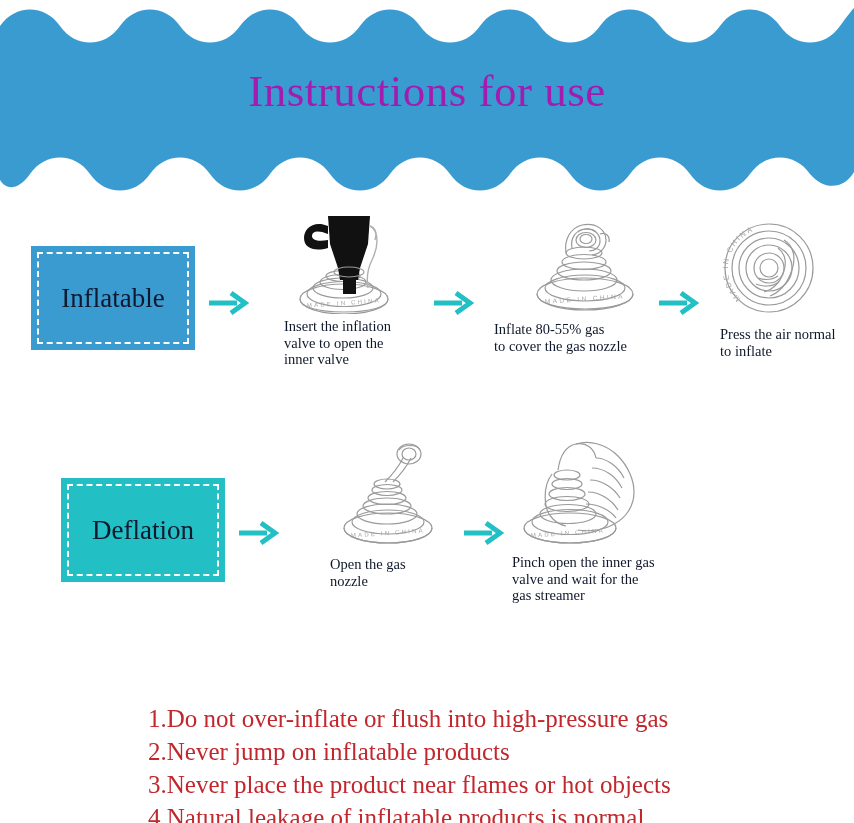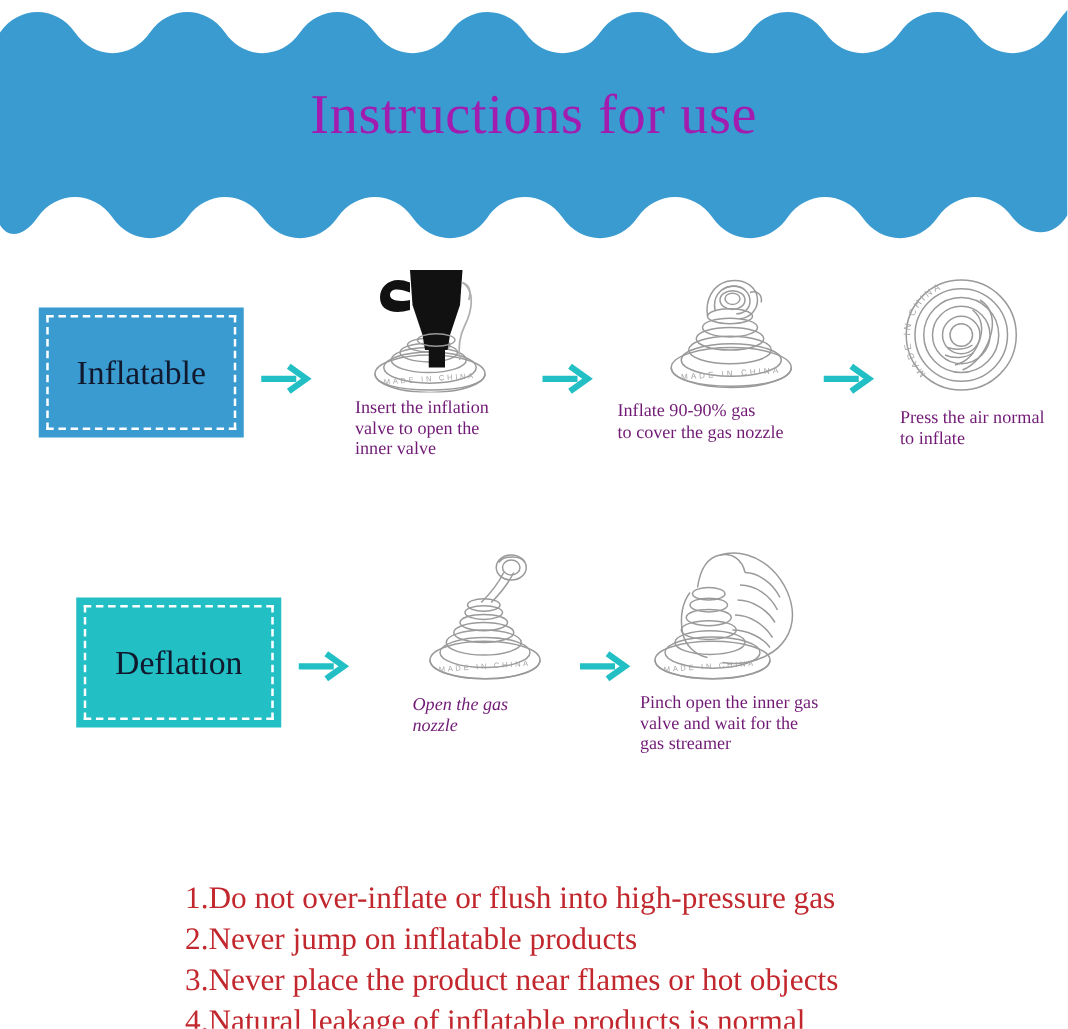--- a/index.html
+++ b/index.html
@@ -106,21 +106,21 @@
   }
   .illus {
     position: relative;
     margin: 0 auto;
   }
   .illus svg { display: block; }
   .caption {
     font-family: "Liberation Serif", serif;
     font-size: 14.5px;
     line-height: 16.5px;
-    color: #701a75;
+    color: #0f172a;
     white-space: pre-line;
   }
 
   
   #warnings {
     position: absolute;
     left: 148px;
     top: 666px;
     width: 706px;
     margin-top: 36px;
@@ -249,21 +249,21 @@
           <path d="M46,45 C44,32 50,20 62,17 C76,14 86,22 86,32 C86,40 80,46 72,47"></path>
           <path d="M52,40 C50,30 56,22 65,21 C74,20 80,26 80,33 C80,39 75,43 69,43"></path>
           <ellipse cx="66" cy="32" rx="10" ry="7.5"></ellipse>
           <ellipse cx="66" cy="31" rx="6" ry="4.5"></ellipse>
           <path d="M58,24 C62,20 72,20 76,24"></path>
           <path d="M80,26 C86,24 90,28 89,34"></path>
         </g>
         <text x="65" y="93" font-family="Liberation Sans, sans-serif" font-size="6.5" fill="#a5a5a5" text-anchor="middle" letter-spacing="2.4" transform="rotate(-4 65 93)">MADE IN CHINA</text>
       </svg>
     </div>
-    <div class="caption" style="margin-top:8px; padding-left:2px;">Inflate 90-90% gas
+    <div class="caption" style="margin-top:8px; padding-left:2px;">Inflate 80-55% gas
 to cover the gas nozzle</div>
   </div>
 
   <div class="arrow" style="left:657px; top:84px;">
     <svg viewBox="0 0 44 30">
       <path d="M2,15 L30,15" stroke="#22bfc4" stroke-width="5" fill="none"></path>
       <path d="M24,5 L38,15 L24,25" stroke="#22bfc4" stroke-width="5" fill="none" stroke-linejoin="miter"></path>
     </svg>
   </div>
 
@@ -325,21 +325,21 @@
 
           <path d="M62,42 C70,34 76,26 80,18"></path>
           <path d="M54,42 C62,34 68,26 72,18"></path>
           <ellipse cx="78" cy="14" rx="12" ry="10"></ellipse>
           <ellipse cx="78" cy="14" rx="7" ry="6"></ellipse>
           <path d="M68,10 C72,4 86,4 89,10"></path>
         </g>
         <text x="57" y="95" font-family="Liberation Sans, sans-serif" font-size="6" fill="#a5a5a5" text-anchor="middle" letter-spacing="2.2" transform="rotate(-4 57 95)">MADE IN CHINA</text>
       </svg>
     </div>
-    <div class="caption" style="margin-top:8px; padding-left:20px;font-style:italic;">Open the gas
+    <div class="caption" style="margin-top:8px; padding-left:20px;">Open the gas
 nozzle</div>
   </div>
 
   <div class="arrow" style="left:432px; top:88px;">
     <svg viewBox="0 0 44 30">
       <path d="M2,15 L30,15" stroke="#22bfc4" stroke-width="5" fill="none"></path>
       <path d="M24,5 L38,15 L24,25" stroke="#22bfc4" stroke-width="5" fill="none" stroke-linejoin="miter"></path>
     </svg>
   </div>
 

